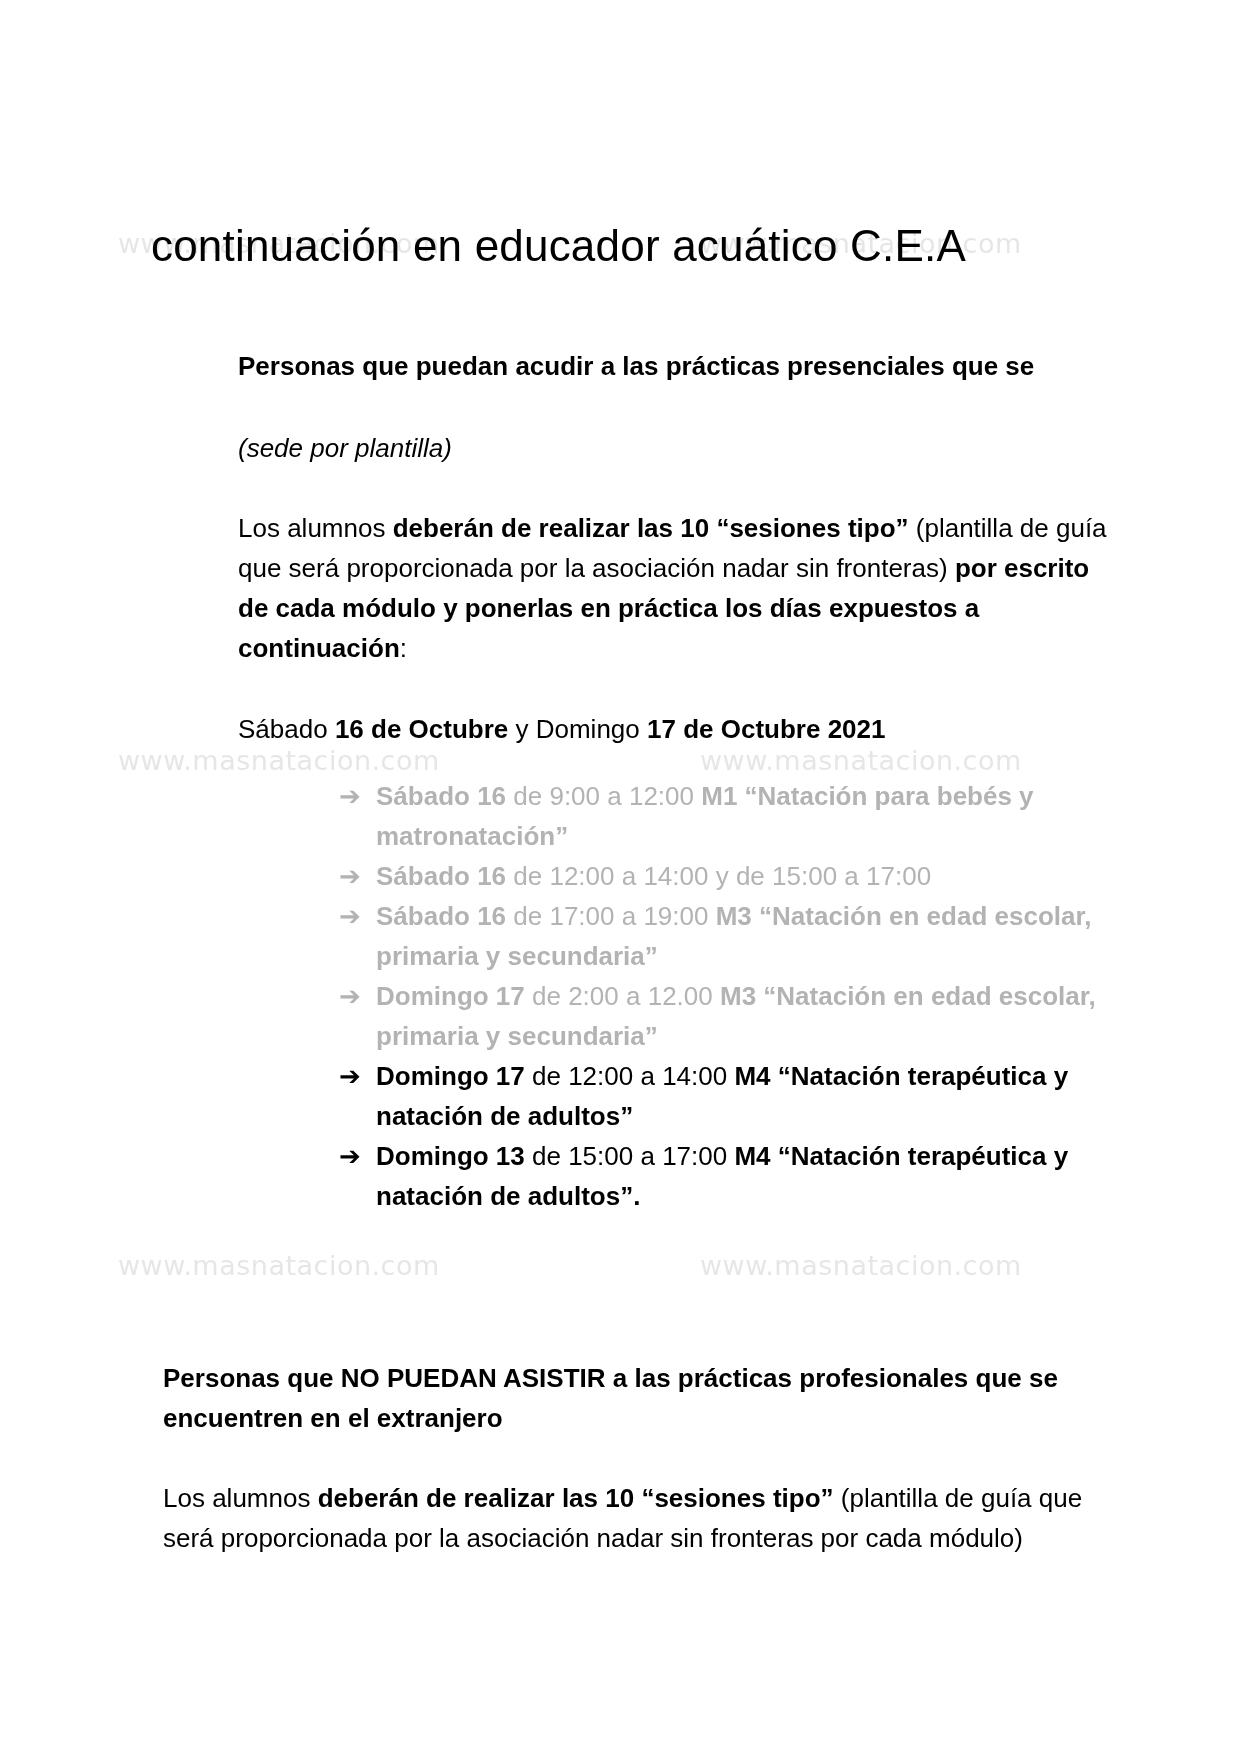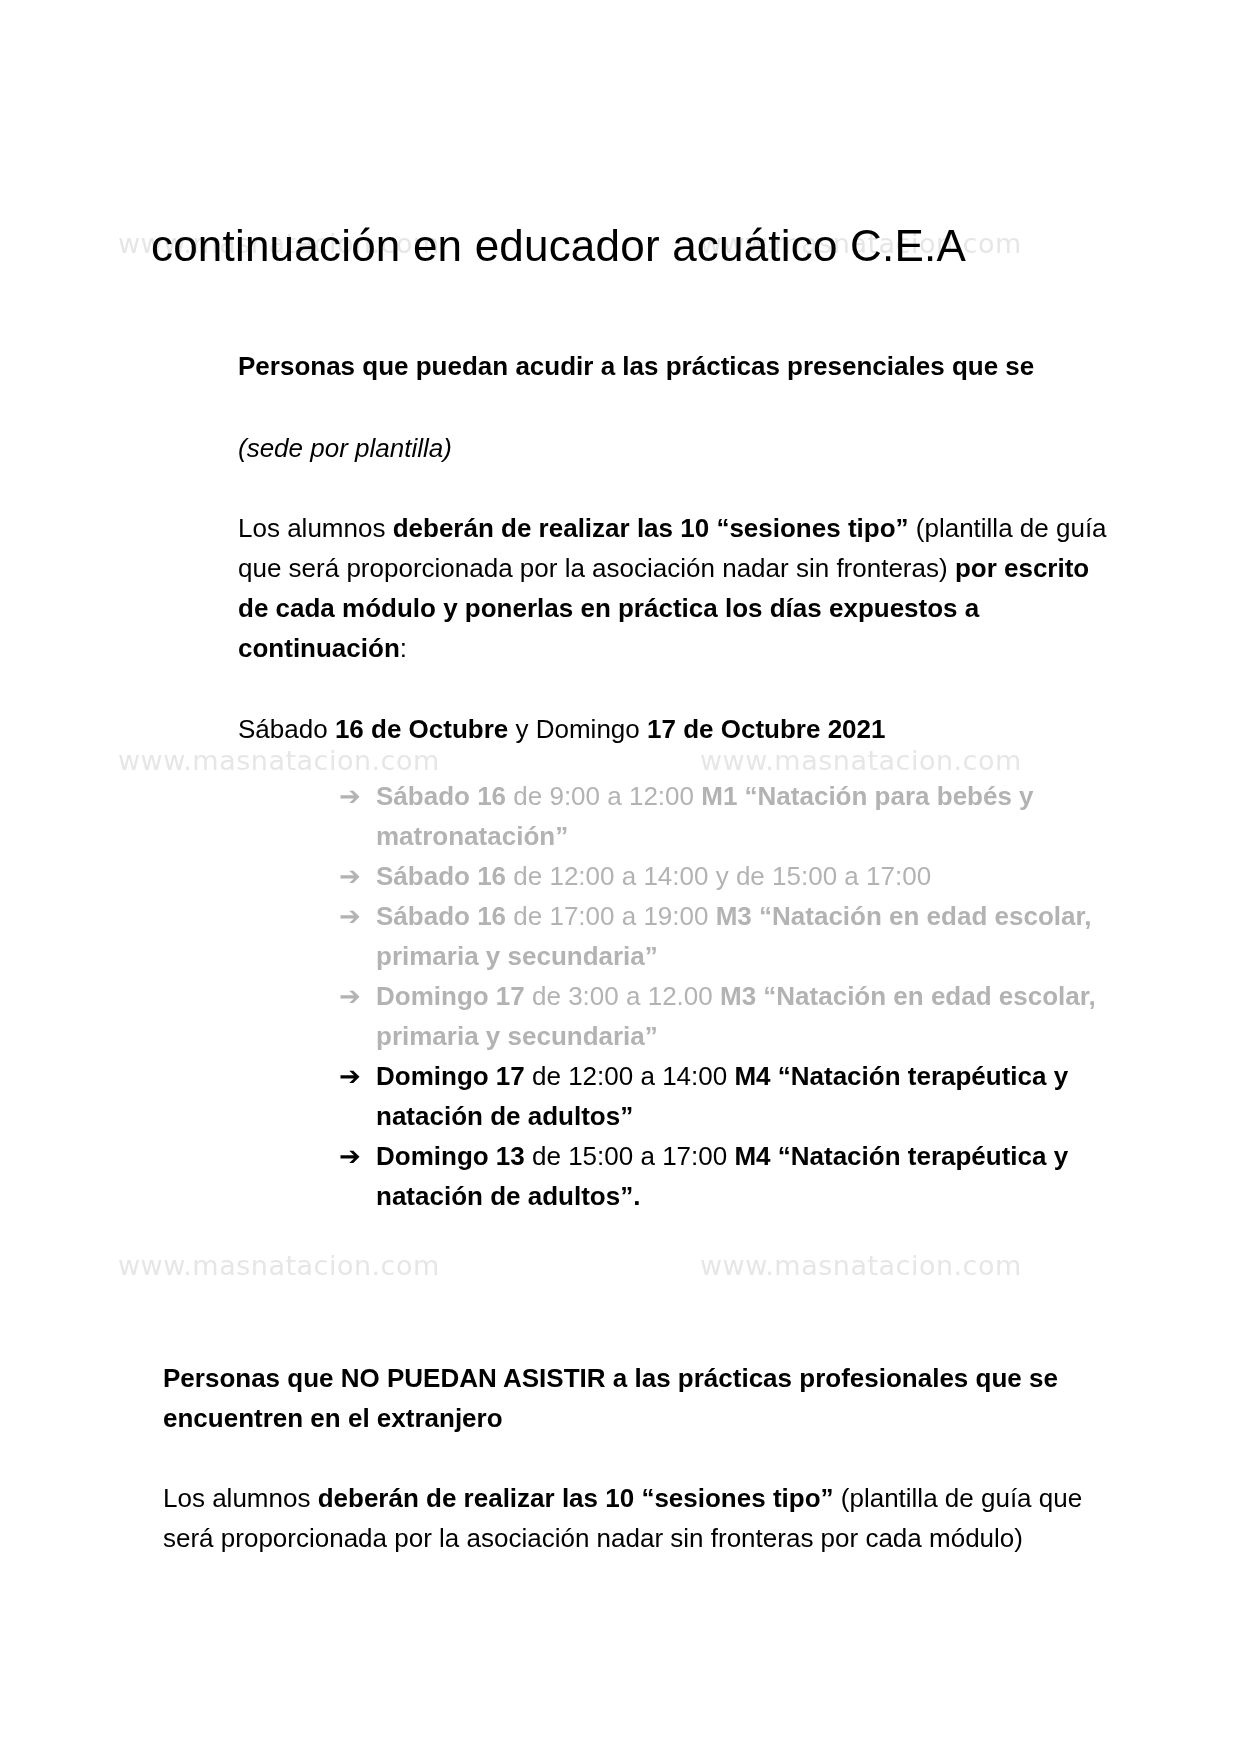--- a/index.html
+++ b/index.html
@@ -57,21 +57,21 @@
   <li class="faded">
     <span class="arrow">➔</span><span class="b">Sábado 16</span><span> de 9:00 a 12:00 </span><span class="b">M1 “Natación para bebés y matronatación”</span>
   </li>
   <li class="faded">
     <span class="arrow">➔</span><span class="b">Sábado 16</span><span> de 12:00 a 14:00 y de 15:00 a 17:00 </span><br>
   </li>
   <li class="faded">
     <span class="arrow">➔</span><span class="b">Sábado 16</span><span>  de 17:00 a 19:00 </span><span class="b">M3 “Natación en edad escolar, primaria y secundaria”</span>
   </li>
   <li class="faded">
-    <span class="arrow">➔</span><span class="b">Domingo 17</span><span> de 3:00 a 12.00 </span><span class="b">M3 “Natación en edad escolar, primaria y secundaria”</span>
+    <span class="arrow">➔</span><span class="b">Domingo 17</span><span> de 2:00 a 12.00 </span><span class="b">M3 “Natación en edad escolar, primaria y secundaria”</span>
   </li>
   <li>
     <span class="arrow">➔</span><span class="b">Domingo 17</span><span> de 12:00 a 14:00 </span><span class="b">M4 “Natación terapéutica y natación de adultos”</span>
   </li>
   <li>
     <span class="arrow">➔</span><span class="b"> Domingo 13</span><span> de 15:00 a 17:00 </span><span class="b">M4 “Natación terapéutica y natación de adultos”.</span>
   </li>
 </ul>
 
 <div class="block b" style="left:151px; top:1346px; width:920px;">Personas que NO PUEDAN ASISTIR a las prácticas profesionales que se encuentren en el extranjero</div>

